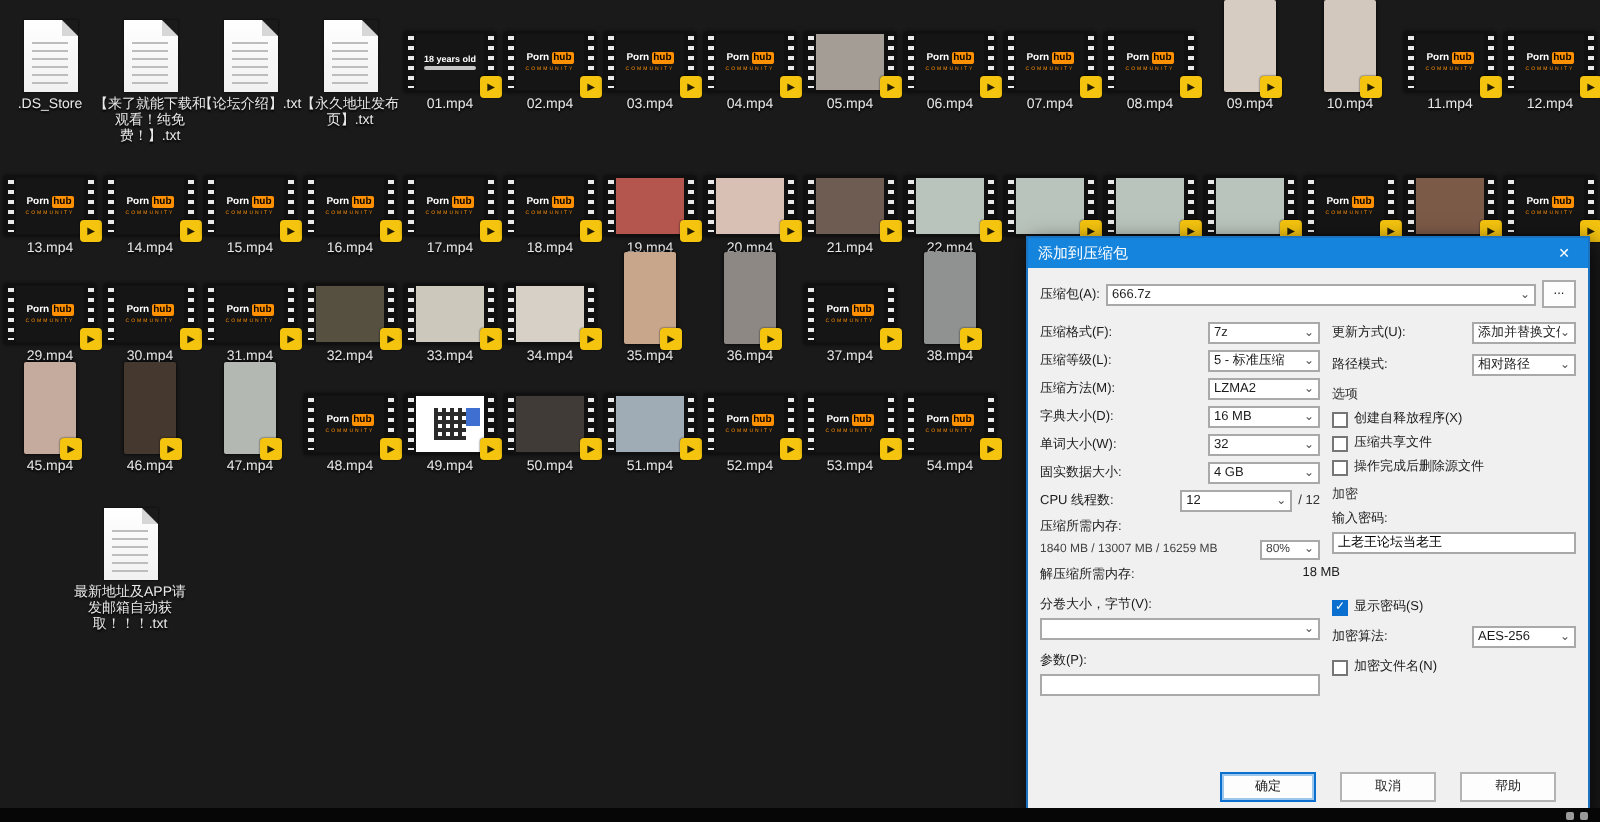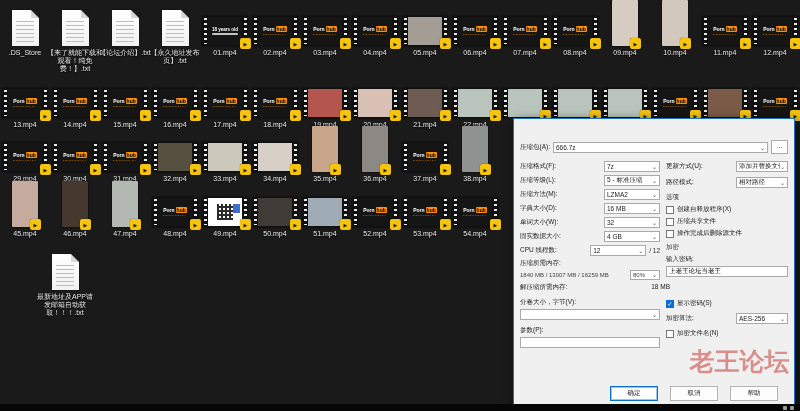--- a/index.html
+++ b/index.html
@@ -605,20 +605,24 @@
     </div>
     <div class="cell" style="left: 40px; top: 254px;">
       <div class="page">
         <div class="lines"></div>
       </div>
       <div class="flabel-file">最新地址及APP请发邮箱自动获取！！！.txt</div>
     </div>
   </div>
 
 <div id="dialog">
+  <div id="titlebar">
+    <span class="ttl">添加到压缩包</span>
+    <span class="close-x"></span>
+  </div>
 
   <div class="drow">
     <span class="dlabel">压缩包(A):</span>
     <span class="combo" id="archive-combo">
       <span class="cval">666.7z</span>
       <span class="chev"></span>
     </span>
     <span id="browse-btn">...</span>
   </div>
 
@@ -761,19 +765,18 @@
   </div>
 
   <div id="buttons">
     <div class="btn primary">确定</div>
     <div class="btn">取消</div>
     <div class="btn">帮助</div>
   </div>
 </div>
 
 <div id="watermark">
-  <div id="wm1">老王论坛</div>
 </div>
 
 <div id="taskbar">
   <span class="tray-ico"></span>
   <span class="tray-ico"></span>
 </div>
 
 </body></html>

